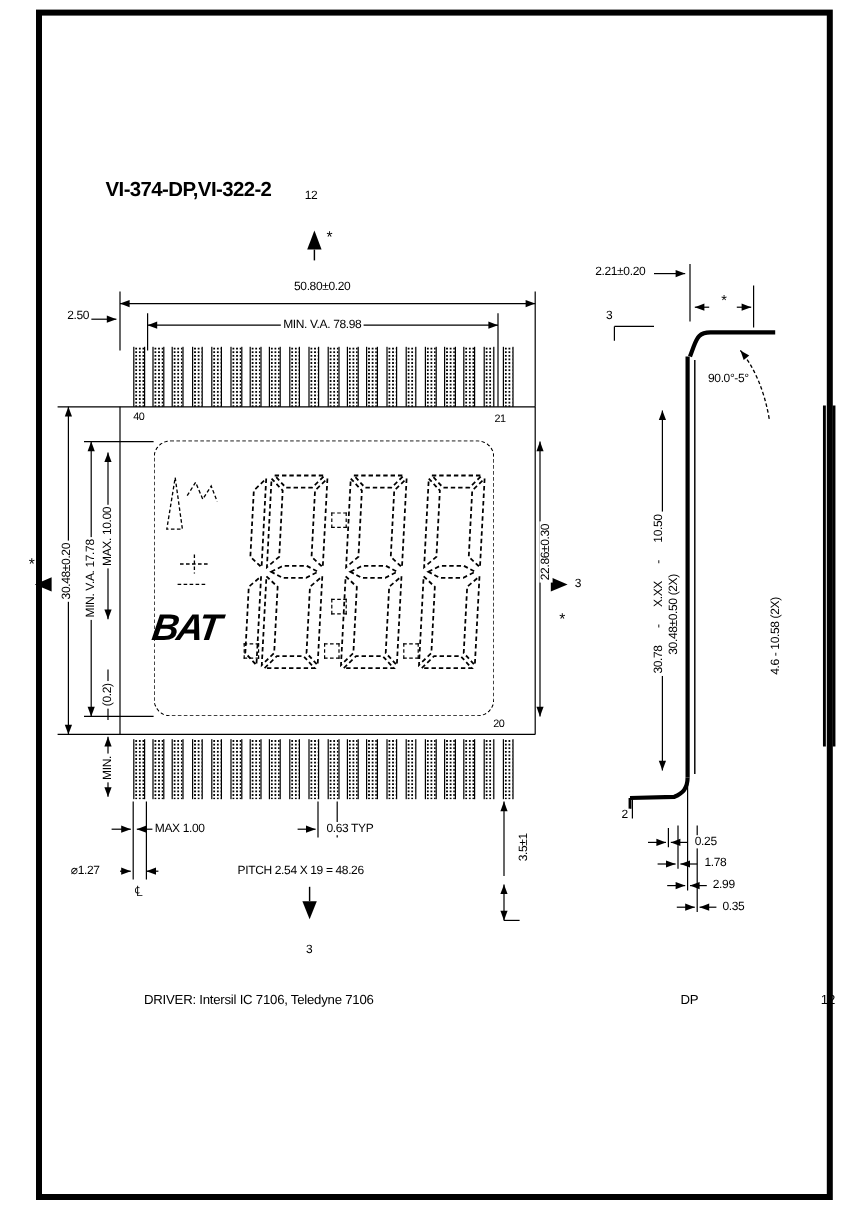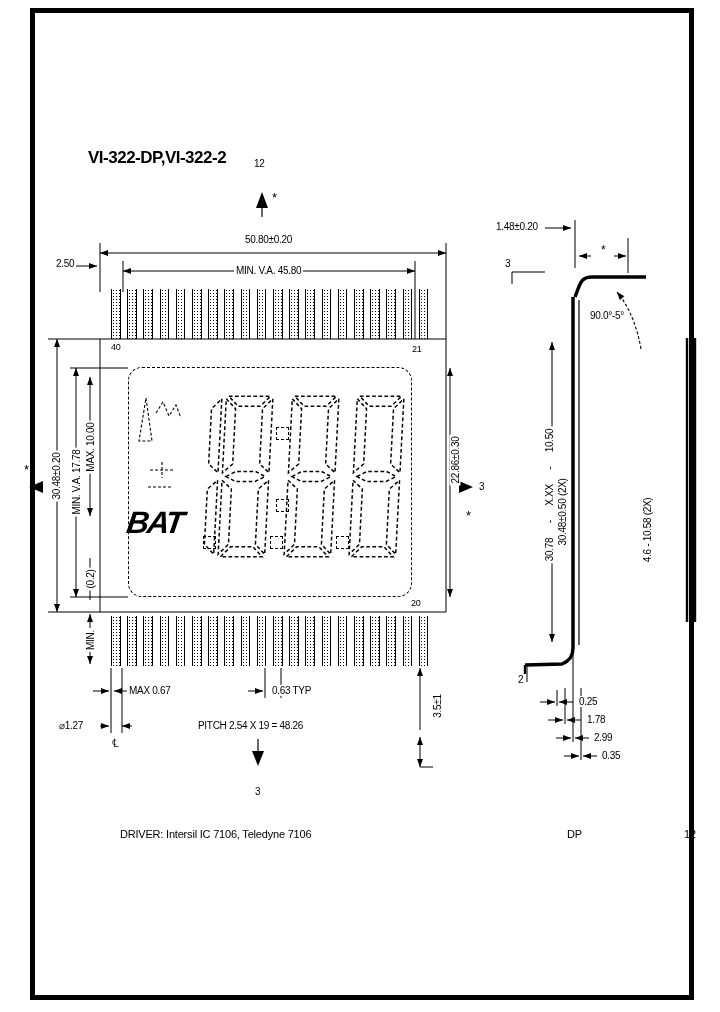--- a/index.html
+++ b/index.html
@@ -139,60 +139,60 @@
     <g class="fillb">
       <polygon points="262,192 256,208 268,208"></polygon>
       <line x1="262" y1="208" x2="262" y2="217" stroke="#000" stroke-width="1.2"></line>
       <polygon points="252,751 264,751 258,766"></polygon>
       <line x1="258" y1="739" x2="258" y2="751" stroke="#000" stroke-width="1.2"></line>
       <polygon points="29,487 43,481 43,493"></polygon>
       <polygon points="459,481 459,493 473,487"></polygon>
     </g>
   </svg>
 
-  <div class="title">VI-322-DP,VI-322-2</div>
+  <div class="title">VI-374-DP,VI-322-2</div>
 
   <div class="dimtext" style="left:252px;top:158px">12</div>
   <div class="star" style="left:272px;top:190px">*</div>
   <div class="dimtext" style="left:253px;top:786px">3</div>
   <div class="star" style="left:24px;top:462px">*</div>
   <div class="dimtext" style="left:477px;top:481px">3</div>
   <div class="star" style="left:466px;top:508px">*</div>
 
   <div class="dimtext" style="left:243px;top:234px">50.80±0.20</div>
-  <div class="dimtext" style="left:234px;top:265px">MIN. V.A. 45.80</div>
+  <div class="dimtext" style="left:234px;top:265px">MIN. V.A. 78.98</div>
   <div class="dimtext" style="left:54px;top:258px">2.50</div>
   <div class="vtext" style="left:56px;top:476px">30.48±0.20</div>
   <div class="vtext" style="left:76px;top:482px">MIN. V.A. 17.78</div>
   <div class="vtext" style="left:90px;top:447px">MAX. 10.00</div>
   <div class="vtext" style="left:90px;top:579px">(0.2)</div>
   <div class="vtext" style="left:90px;top:640px">MIN.</div>
   <div class="vtext" style="left:455px;top:460px">22.86±0.30</div>
 
   <div class="pinnum" style="left:111px;top:342px">40</div>
   <div class="pinnum" style="left:412px;top:344px">21</div>
   <div class="pinnum" style="left:411px;top:598px">20</div>
   <div class="dimtext" style="left:110px;top:738px;font-size:12px">℄</div>
 
-  <div class="dimtext" style="left:127px;top:685px">MAX 0.67</div>
+  <div class="dimtext" style="left:127px;top:685px">MAX 1.00</div>
   <div class="dimtext" style="left:57px;top:720px">⌀1.27</div>
   <div class="dimtext" style="left:270px;top:685px">0.63 TYP</div>
   <div class="dimtext" style="left:196px;top:720px">PITCH 2.54 X 19 = 48.26</div>
   <div class="vtext" style="left:437px;top:706px">3.5±1</div>
 
   <div class="va-rect"></div>
   <div class="bat">BAT</div>
 
   <div class="dp" style="left:276px;top:427px"></div>
   <div class="dp" style="left:276px;top:499px"></div>
   <div class="dp" style="left:203px;top:536px"></div>
   <div class="dp" style="left:270px;top:536px"></div>
   <div class="dp" style="left:336px;top:536px"></div>
 
-  <div class="dimtext" style="left:494px;top:221px">1.48±0.20</div>
+  <div class="dimtext" style="left:494px;top:221px">2.21±0.20</div>
   <div class="dimtext" style="left:599px;top:245px;font-size:12px">*</div>
   <div class="dimtext" style="left:588px;top:310px">90.0°-5°</div>
   <div class="dimtext" style="left:503px;top:258px">3</div>
   <div class="dimtext" style="left:516px;top:674px">2</div>
   <div class="vtext wspace" style="left:549px;top:495px">30.78 - X.XX - 10.50</div>
   <div class="vtext" style="left:562px;top:512px">30.48±0.50 (2X)</div>
   <div class="vtext" style="left:647px;top:530px">4.6 - 10.58 (2X)</div>
   <div class="dimtext" style="left:577px;top:696px">0.25</div>
   <div class="dimtext" style="left:585px;top:714px">1.78</div>
   <div class="dimtext" style="left:592px;top:732px">2.99</div>

